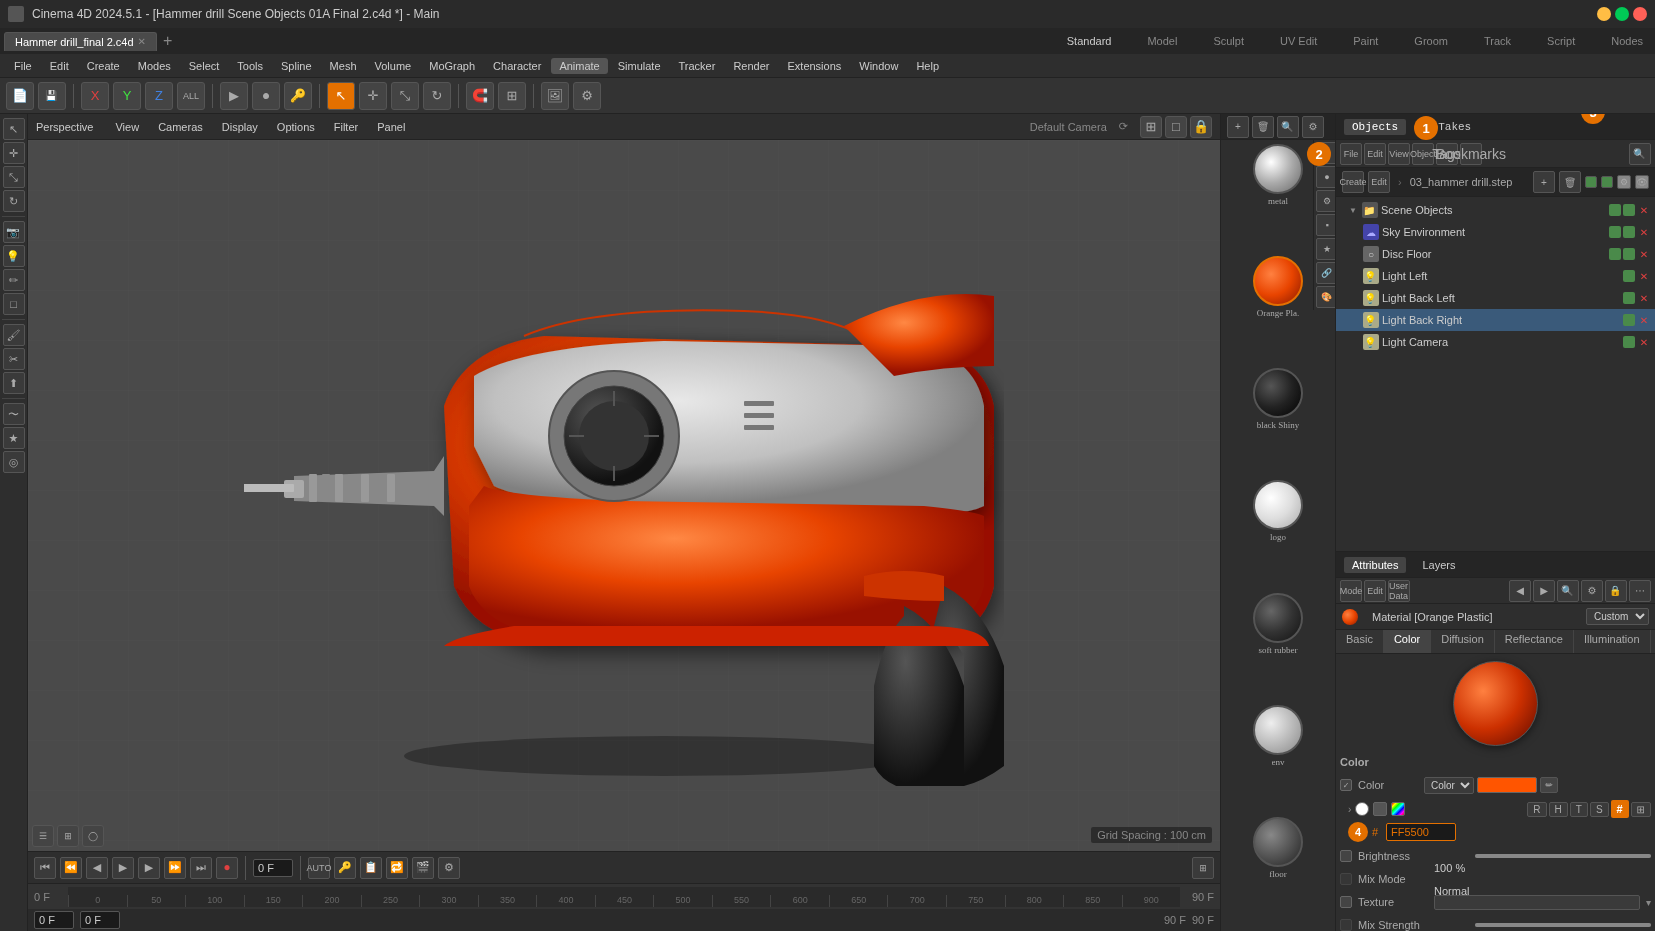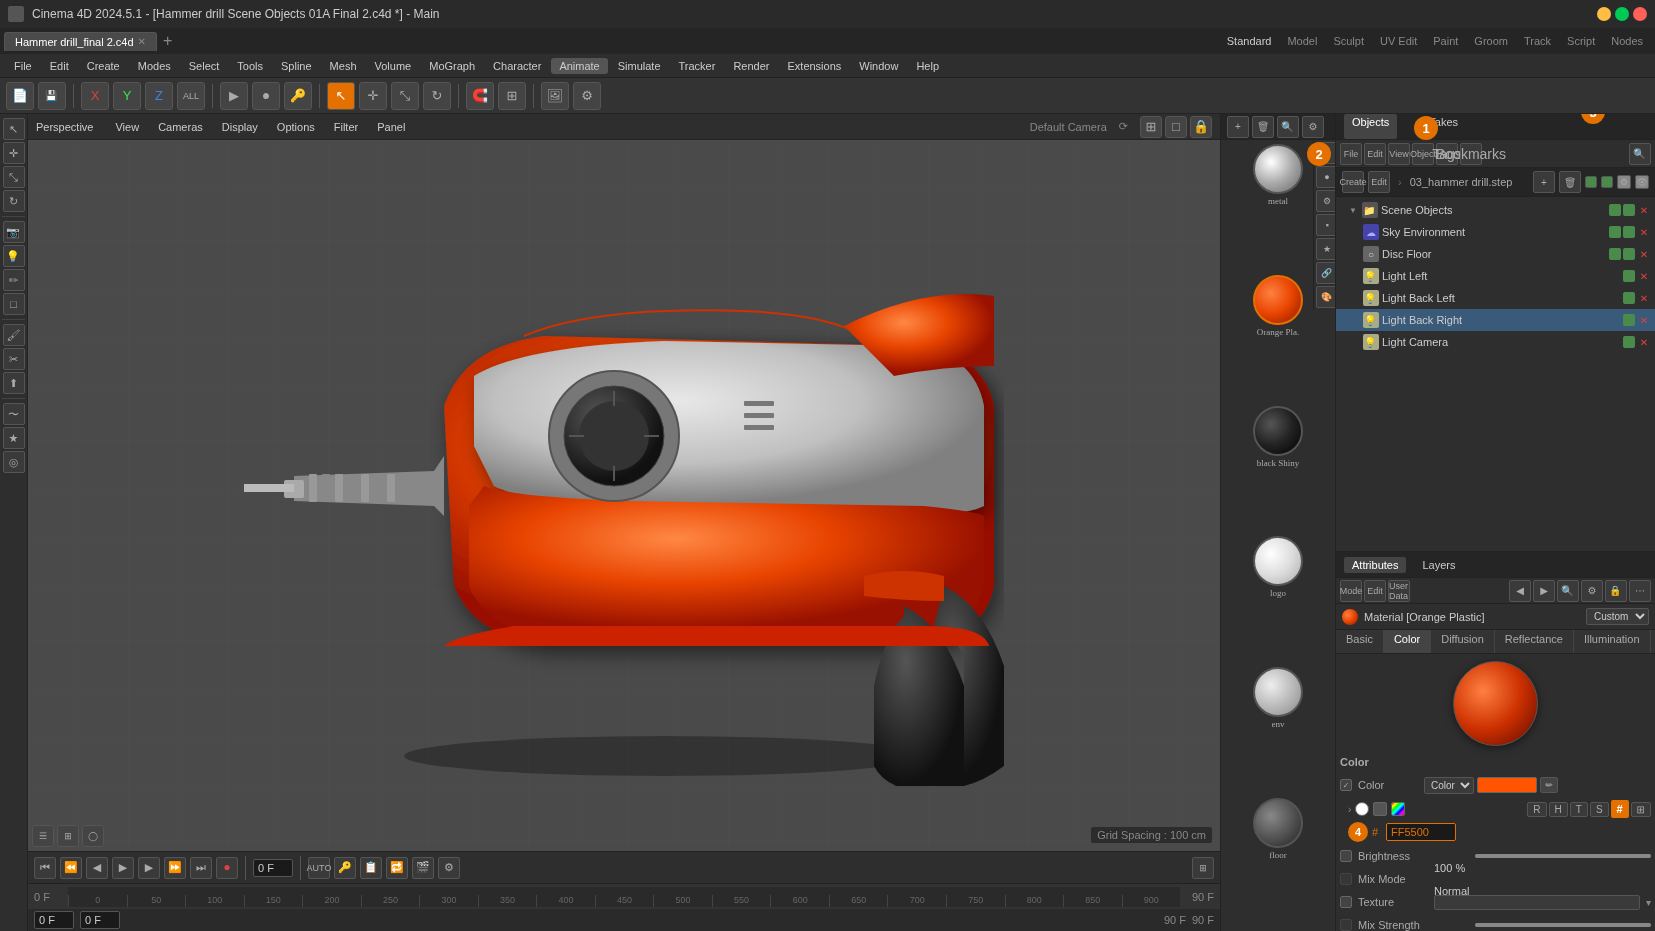--- a/index.html
+++ b/index.html
@@ -235,24 +235,26 @@
       background: #2e2e2e;
       display: flex;
       flex-direction: column;
       border-left: 1px solid #222;
       flex-shrink: 0;
     }
     .panel-header {
       background: #252525;
       height: 26px;
       display: flex;
+      align-items: center;
       padding: 0 8px;
       gap: 24px;
       border-bottom: 1px solid #222;
       flex-shrink: 0;
+      font-family: Liberation Mono, monospace;
     }
     .panel-tab {
       padding: 2px 8px;
       color: #ccc;
       font-size: 11px;
       cursor: pointer;
       border-radius: 2px;
     }
     .panel-tab.active { background: #444; color: #fff; }
     .panel-toolbar {
@@ -637,21 +639,21 @@
   </div>
 </div>
 
 <div class="tab-bar">
   <div class="tab active">
     <span>Hammer drill_final 2.c4d</span>
     <span class="tab-close">✕</span>
   </div>
   <span class="tab-add">+</span>
 
-  <div style="margin-left: auto; display: flex; gap: 0; ">
+  <div style="margin-left: auto; display: flex; gap: 20px; ">
     <div class="panel-tab" style="color:#ccc">Standard</div>
     <div class="panel-tab" style="color:#888">Model</div>
     <div class="panel-tab" style="color:#888">Sculpt</div>
     <div class="panel-tab" style="color:#888">UV Edit</div>
     <div class="panel-tab" style="color:#888">Paint</div>
     <div class="panel-tab" style="color:#888">Groom</div>
     <div class="panel-tab" style="color:#888">Track</div>
     <div class="panel-tab" style="color:#888">Script</div>
     <div class="panel-tab" style="color:#888">Nodes</div>
   </div>
@@ -932,20 +934,24 @@
       <div class="material-item">
         <div class="material-sphere" style="background:radial-gradient(circle at 35% 35%, #555, #222 50%, #000 100%)"></div>
         <div class="material-label">black Shiny</div>
       </div>
 
       <div class="material-item">
         <div class="material-sphere" style="background:radial-gradient(circle at 35% 35%, #fff, #ddd 50%, #aaa 100%)"></div>
         <div class="material-label">logo</div>
       </div>
 
+      <div class="material-item">
+        <div class="material-sphere" style="background:radial-gradient(circle at 35% 35%, #666, #333 50%, #111 100%)"></div>
+        <div class="material-label">soft rubber</div>
+      </div>
 
       <div class="material-item">
         <div class="material-sphere" style="background:radial-gradient(circle at 35% 35%, #eee, #bbb 50%, #888 100%)"></div>
         <div class="material-label">env</div>
       </div>
 
       <div class="material-item">
         <div class="material-sphere" style="background:radial-gradient(circle at 35% 35%, #888, #555 50%, #222 100%)"></div>
         <div class="material-label">floor</div>
       </div>
@@ -1092,21 +1098,21 @@
         <div class="panel-toolbar-btn" style="font-size:9px">User Data</div>
         <div style="flex:1"></div>
         <div class="panel-toolbar-btn">◀</div>
         <div class="panel-toolbar-btn">▶</div>
         <div class="panel-toolbar-btn">🔍</div>
         <div class="panel-toolbar-btn">⚙</div>
         <div class="panel-toolbar-btn">🔒</div>
         <div class="panel-toolbar-btn">⋯</div>
       </div>
 
-      <div style="display:flex;align-items:center;padding:4px 6px;border-bottom:1px solid #222;gap:6px;flex-shrink:0;background:#2e2e2e">
+      <div style="display:flex;align-items:center;padding:4px 6px;border-bottom:1px solid #222;gap:14px;flex-shrink:0;background:#2e2e2e">
         <div style="width:16px;height:16px;border-radius:50%;background:radial-gradient(circle at 35% 35%,#ff8040,#e84400 50%,#881800 100%)"></div>
         <span style="color:#ccc;font-size:11px">Material [Orange Plastic]</span>
         <div style="flex:1"></div>
         <select style="background:#3a3a3a;border:1px solid #555;color:#ccc;font-size:10px;padding:1px 3px;border-radius:2px">
           <option>Custom</option>
         </select>
       </div>
 
       <div class="color-tabs">
         <div class="color-tab">Basic</div>

